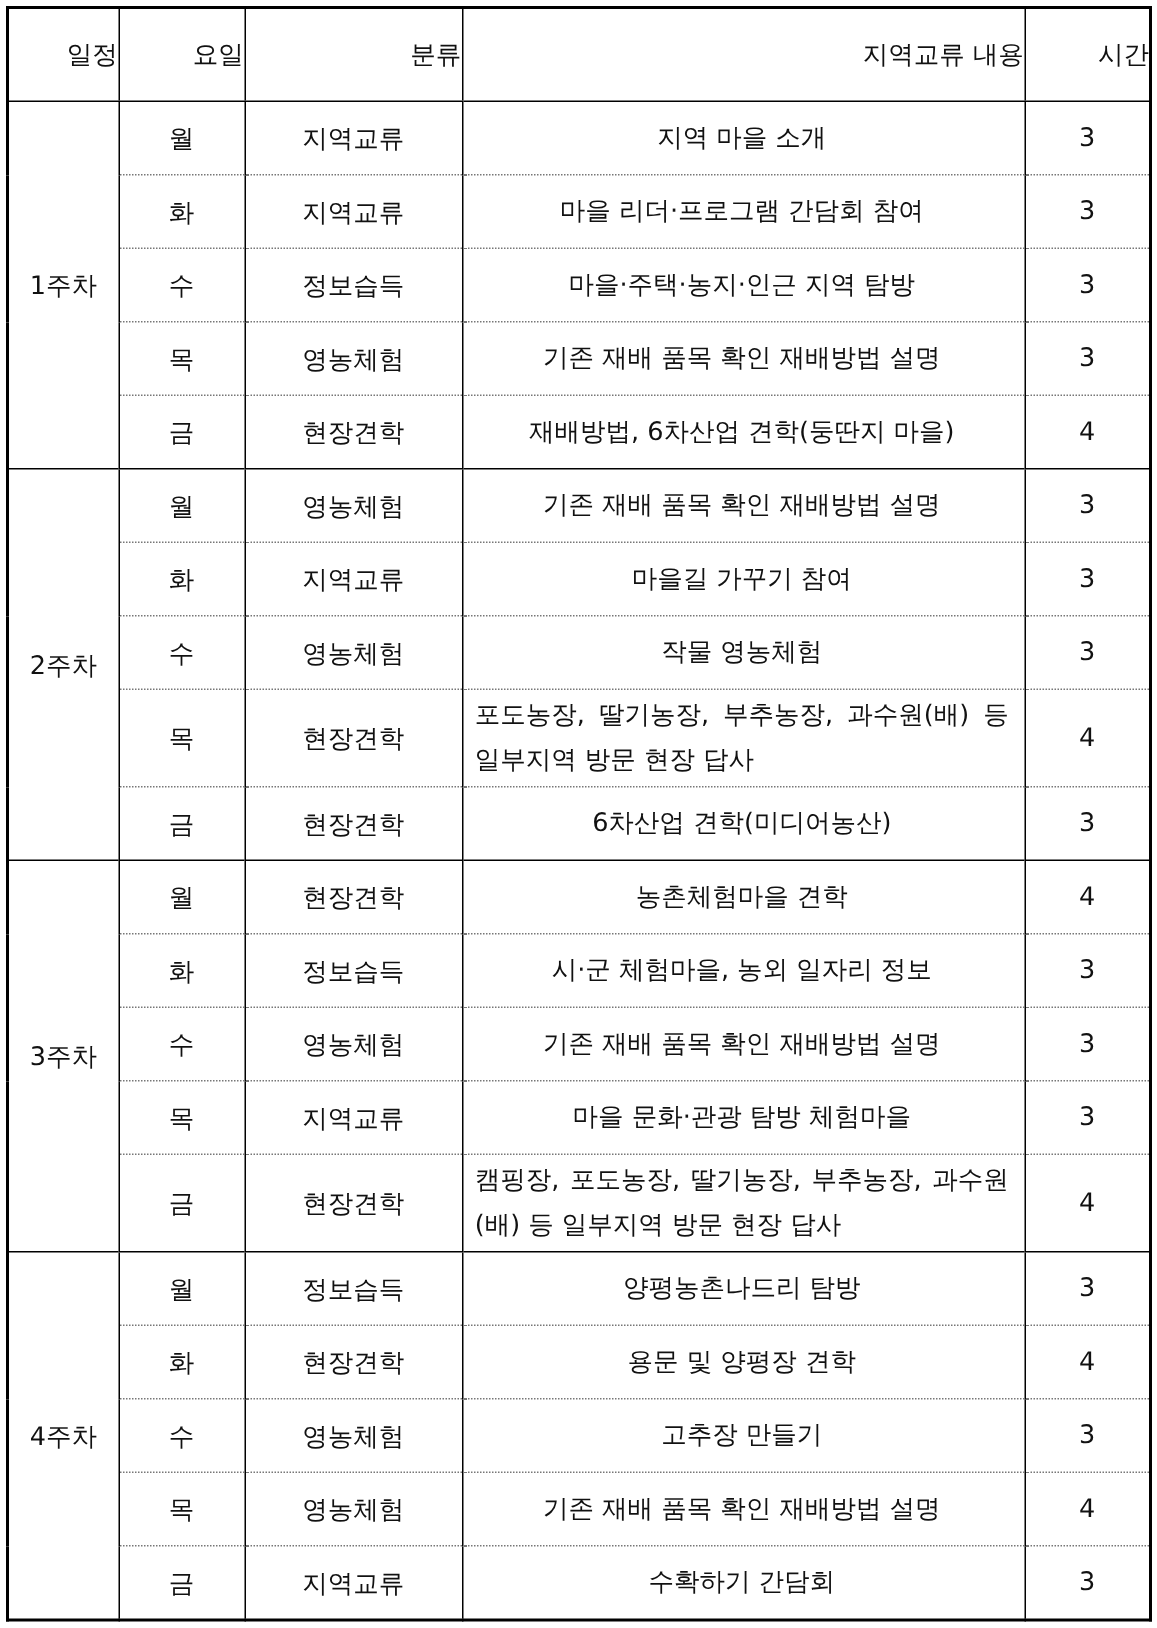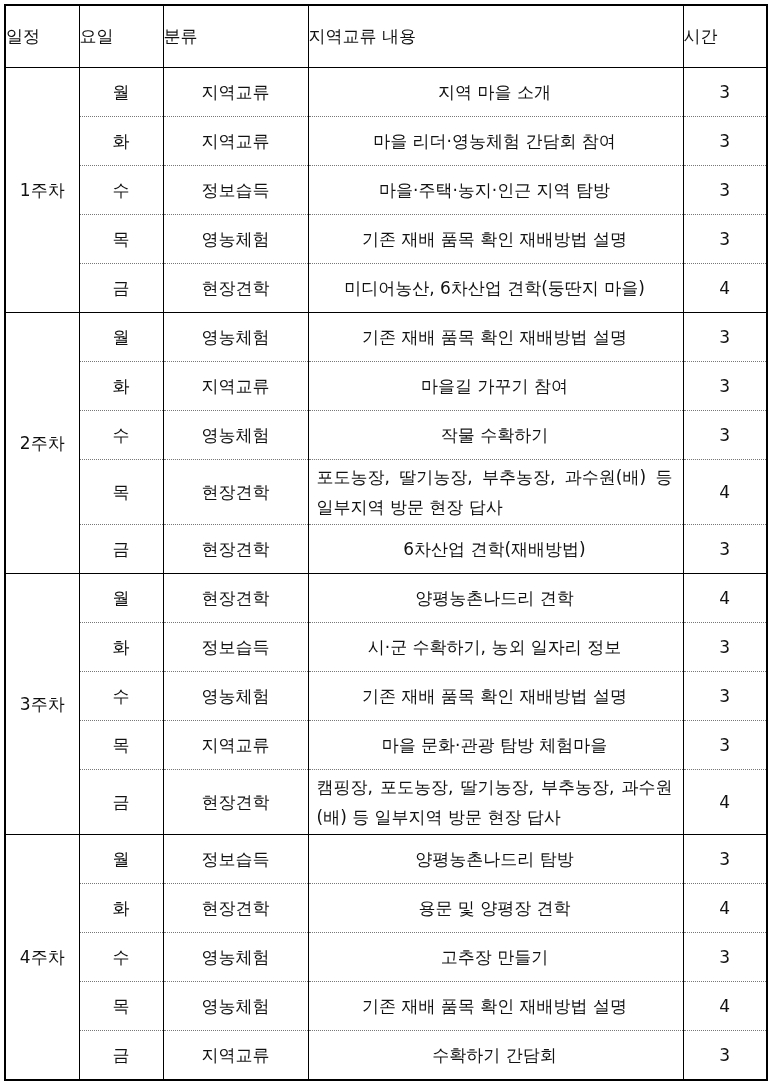--- a/index.html
+++ b/index.html
@@ -1,21 +1,21 @@
 <!DOCTYPE html>
 <html><head>
 <meta charset="utf-8">
 <style>
   html, body { margin: 0; padding: 0; background: #ffffff; }
   body { width: 771px; height: 1085px; position: relative; overflow: hidden;
          font-family: "DejaVu Sans", "Liberation Sans", sans-serif; color: #111; }
   table.sched { position: absolute; left: 4px; top: 4px; width: 764px;
     border-collapse: collapse; table-layout: fixed; border: 2px solid #000; }
   table.sched th, table.sched td { font-size: 17px; font-weight: normal; padding: 0; }
-  table.sched th { height: 61px; border-bottom: 1px solid #000; border-left: 1px solid #000; text-align: left; }
+  table.sched th { height: 61px; border-bottom: 1px solid #000; border-left: 1px solid #000; text-align: right; }
   table.sched td { border-left: 1px solid #000; border-top: 1px dotted #777; text-align: center; height: 48px; }
   table.sched th:first-child, table.sched td.week { border-left: none; }
   td.week { border-top: 1px solid #000 !important; }
   tr.wk-start td { border-top: 1px solid #000; }
   td.content { text-align: center; padding-left: 8px !important; padding-right: 10px !important; line-height: 30px; }
   td.content.justify { text-align: justify !important; text-align-last: left; margin-left: 47px; }
   tr.tall td { height: 64px; }
 </style>
 </head>
 <body>
@@ -41,83 +41,83 @@
       <tr class="wk-start">
         <td class="week" rowspan="5">1주차</td>
         <td>월</td>
         <td>지역교류</td>
         <td class="content">지역 마을 소개</td>
         <td>3</td>
       </tr>
       <tr>
         <td>화</td>
         <td>지역교류</td>
-        <td class="content">마을 리더·영농체험 간담회 참여</td>
+        <td class="content">마을 리더·프로그램 간담회 참여</td>
         <td>3</td>
       </tr>
       <tr>
         <td>수</td>
         <td>정보습득</td>
         <td class="content">마을·주택·농지·인근 지역 탐방</td>
         <td>3</td>
       </tr>
       <tr>
         <td>목</td>
         <td>영농체험</td>
         <td class="content">기존 재배 품목 확인 재배방법 설명</td>
         <td>3</td>
       </tr>
       <tr>
         <td>금</td>
         <td>현장견학</td>
-        <td class="content">미디어농산, 6차산업 견학(둥딴지 마을)</td>
+        <td class="content">재배방법, 6차산업 견학(둥딴지 마을)</td>
         <td>4</td>
       </tr>
       <tr class="wk-start">
         <td class="week" rowspan="5">2주차</td>
         <td>월</td>
         <td>영농체험</td>
         <td class="content">기존 재배 품목 확인 재배방법 설명</td>
         <td>3</td>
       </tr>
       <tr>
         <td>화</td>
         <td>지역교류</td>
         <td class="content">마을길 가꾸기 참여</td>
         <td>3</td>
       </tr>
       <tr>
         <td>수</td>
         <td>영농체험</td>
-        <td class="content">작물 수확하기</td>
+        <td class="content">작물 영농체험</td>
         <td>3</td>
       </tr>
       <tr class="tall">
         <td>목</td>
         <td>현장견학</td>
         <td class="content justify">포도농장, 딸기농장, 부추농장, 과수원(배) 등 일부지역 방문 현장 답사</td>
         <td>4</td>
       </tr>
       <tr>
         <td>금</td>
         <td>현장견학</td>
-        <td class="content">6차산업 견학(재배방법)</td>
+        <td class="content">6차산업 견학(미디어농산)</td>
         <td>3</td>
       </tr>
       <tr class="wk-start">
         <td class="week" rowspan="5">3주차</td>
         <td>월</td>
         <td>현장견학</td>
-        <td class="content">양평농촌나드리 견학</td>
+        <td class="content">농촌체험마을 견학</td>
         <td>4</td>
       </tr>
       <tr>
         <td>화</td>
         <td>정보습득</td>
-        <td class="content">시·군 수확하기, 농외 일자리 정보</td>
+        <td class="content">시·군 체험마을, 농외 일자리 정보</td>
         <td>3</td>
       </tr>
       <tr>
         <td>수</td>
         <td>영농체험</td>
         <td class="content">기존 재배 품목 확인 재배방법 설명</td>
         <td>3</td>
       </tr>
       <tr>
         <td>목</td>

